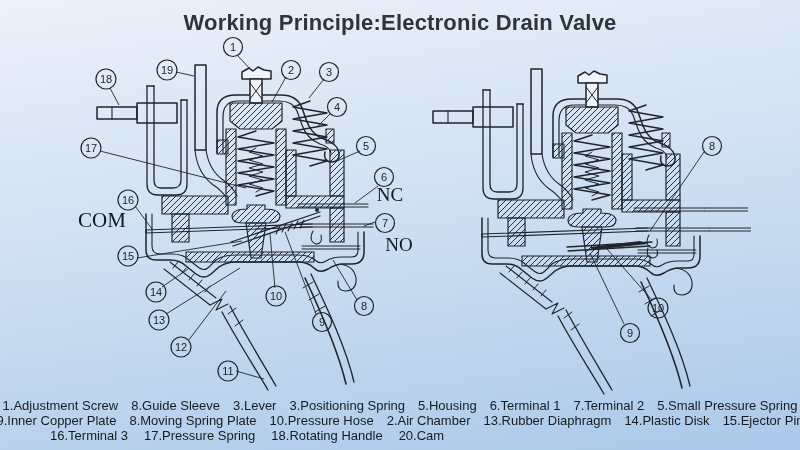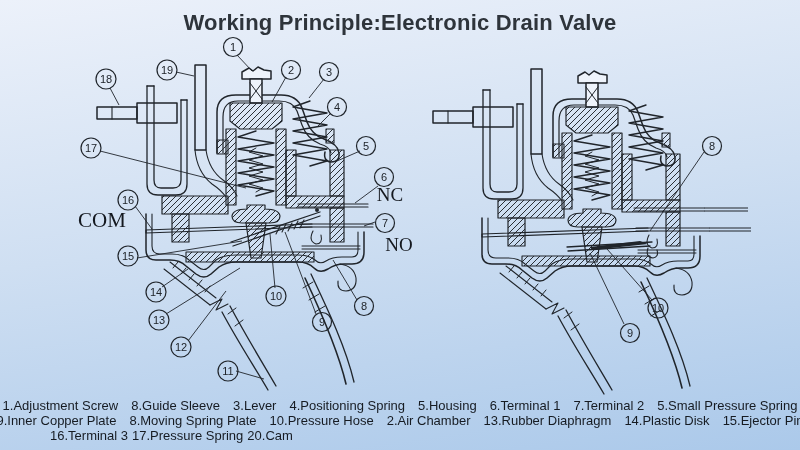--- a/index.html
+++ b/index.html
@@ -16,21 +16,21 @@
     position:absolute; top:10px; left:0; width:100%;
     text-align:center; font-size:22px; font-weight:bold; color:#2e343b;
     letter-spacing:.2px;
   }
   svg.diagram{position:absolute; left:0; top:0;}
   .legend{
     position:absolute; left:0; bottom:6px; width:100%;
     color:var(--text); font-size:13px; line-height:14.6px;margin-top:40px;
   }
   .legend .row{display:flex; gap:13px; justify-content:center; white-space:nowrap; margin:0 0 0.5px 0;}
-  .legend .row.left{justify-content:flex-start; padding-left:50px; gap:4px;}
+  .legend .row.left{justify-content:flex-start; padding-left:50px; gap:16px;}
   text.callout-num{font-size:11px; fill:var(--ink); font-family:"Liberation Sans",sans-serif;}
   text.term-label{font-family:"Liberation Serif",serif; fill:#14181f;}
 </style>
 </head>
 <body>
 
 <div class="stage">
 
   <div class="title">Working Principle:Electronic Drain Valve</div>
 
@@ -239,34 +239,35 @@
         <text class="callout-num" x="630" y="337">9</text>
       </g>
     </g>
   </svg>
 
   <div class="legend">
     <div class="row">
       <span>1.Adjustment Screw</span>
       <span>8.Guide Sleeve</span>
       <span>3.Lever</span>
-      <span>4.Positioning Spring</span>
+      <span>3.Positioning Spring</span>
       <span>5.Housing</span>
       <span>6.Terminal 1</span>
       <span>7.Terminal 2</span>
       <span>5.Small Pressure Spring</span>
     </div>
     <div class="row">
       <span>9.Inner Copper Plate</span>
       <span>8.Moving Spring Plate</span>
       <span>10.Pressure Hose</span>
       <span>2.Air Chamber</span>
       <span>13.Rubber Diaphragm</span>
       <span>14.Plastic Disk</span>
       <span>15.Ejector Pin</span>
     </div>
     <div class="row left">
       <span>16.Terminal 3</span>
       <span>17.Pressure Spring</span>
+      <span>18.Rotating Handle</span>
       <span>20.Cam</span>
     </div>
   </div>
 </div>
 
 </body></html>

